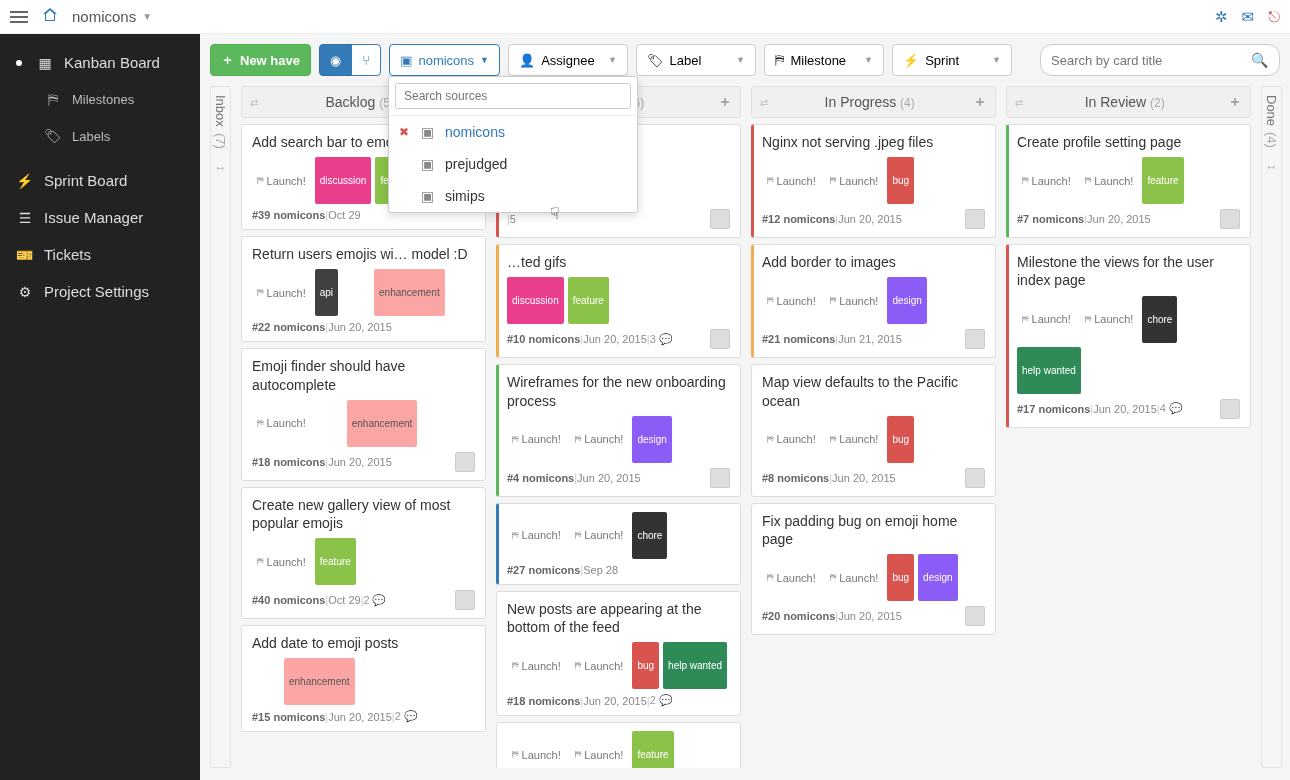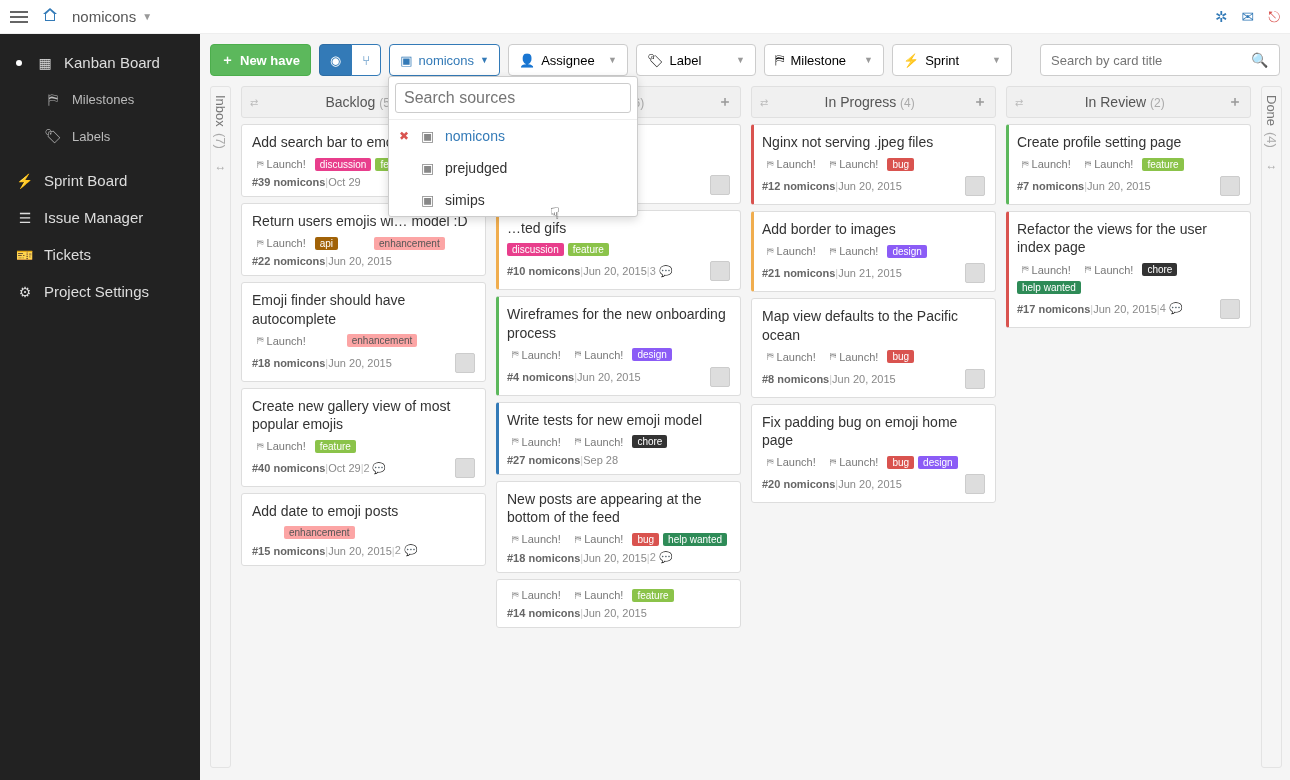--- a/index.html
+++ b/index.html
@@ -35,21 +35,21 @@
   .btn.green { background:#5cb85c; border-color:#4cae4c; color:#fff; font-weight:600; }
   .btn.blue { background:#337ab7; border-color:#2e6da4; color:#fff; }
   .btn.blue-outline { background:#fff; border-color:#337ab7; color:#337ab7; }
   .btn .caret { font-size:9px; color:#999; margin-left:auto; }
   .btn.blue .caret, .btn.blue-outline .caret { color:#337ab7; }
   .dropdown-btn { min-width:120px; justify-content:flex-start; }
   .btn-group { display:flex; }
   .btn-group .btn { border-radius:0; margin-left:-1px; }
   .btn-group .btn:first-child { border-radius:4px 0 0 4px; margin-left:0; }
   .btn-group .btn:last-child { border-radius:0 4px 4px 0; }
-  .search-box { margin-left:auto; display:flex; align-items:center; border:1px solid #ccc; border-radius:4px; background:#fff; height:32px; width:240px; padding:0 10px; }
+  .search-box { margin-left:auto; display:flex; align-items:center; border:1px solid #ccc; border-radius:12px; background:#fff; height:32px; width:240px; padding:0 10px; }
   .search-box input { border:none; outline:none; flex:1; font-size:13px; }
   .search-box .sicon { color:#999; }
 
   
   .board { display:flex; gap:10px; height: calc(100% - 44px); }
   .rail { writing-mode: vertical-rl; text-orientation: mixed; background:#f5f5f5; padding:8px 2px; color:#777; font-size:13px; display:flex; align-items:center; gap:6px; border:1px solid #e3e3e3; border-radius:3px; }
   .rail .rcount { color:#aaa; }
   .rail .expand { writing-mode:horizontal-tb; color:#aaa; font-size:12px; margin-top:4px; }
   .column { width:245px; display:flex; flex-direction:column; }
   .col-header { background:#f0f0f0; border:1px solid #e0e0e0; border-radius:3px; padding:6px 8px; display:flex; align-items:center; gap:6px; color:#666; font-size:14px; margin-bottom:6px; }
@@ -57,46 +57,46 @@
   .col-header .title { flex:1; text-align:center; color:#555; }
   .col-header .count { color:#aaa; font-size:12px; }
   .col-header .plus { color:#999; cursor:pointer; font-weight:bold; }
   .cards { display:flex; flex-direction:column; gap:6px; overflow-y:auto; }
   .card { background:#fff; border:1px solid #ddd; border-radius:3px; padding:8px 10px; position:relative; }
   .card.border-l { border-left-width:3px; padding-left:8px; }
   .card .ctitle { font-size:14px; color:#333; margin-bottom:6px; line-height:1.3; }
   .tag-row { display:flex; flex-wrap:wrap; gap:4px; align-items:center; margin-bottom:5px; }
   .tag { font-size:11px; padding:1px 5px; border-radius:3px; color:#777; display:inline-flex; align-items:center; gap:3px; }
   .tag .ticon { font-size:9px; }
-  .label { font-size:10px; padding:1px 5px; border-radius:2px; color:#fff; }
+  .label { font-size:10px; padding:18px 5px; border-radius:2px; color:#fff; }
   .meta-row { display:flex; align-items:center; font-size:11px; color:#888; }
   .meta-row .idproj { color:#666; font-weight:600; }
   .meta-row .sep { color:#ccc; }
   .meta-row .ava { width:20px; height:20px; background:#ddd; border-radius:2px; margin-left:auto; border:1px solid #ccc; }
   .meta-row .comment { color:#999; display:inline-flex; align-items:center; gap:2px; }
 
   
   .bl-orange { border-left-color:#f0ad4e !important; }
   .bl-green  { border-left-color:#5cb85c !important; }
   .bl-blue   { border-left-color:#337ab7 !important; }
   .bl-red    { border-left-color:#d9534f !important; }
 
   .lb-discussion  { background:#e83e8c; }
   .lb-feature     { background:#8bc34a; }
-  .lb-api         { background:#a16207; }
+  .lb-api         { background:#404040; }
   .lb-enhancement { background:#fca5a5; color:#555;margin-left:32px; }
   .lb-bug         { background:#d9534f; }
   .lb-design      { background:#8b5cf6; }
   .lb-chore       { background:#333; }
   .lb-helpwanted  { background:#2e8b57; }
 
   
   .sources-dd { position:absolute; top:42px; left:188px; width:250px; background:#fff; border:1px solid #ccc; border-radius:3px; box-shadow:0 3px 10px rgba(0,0,0,.15); z-index:50; }
   .sources-dd .dd-search { padding:6px; border-bottom:1px solid #eee; }
-  .sources-dd .dd-search input { width:100%; border:1px solid #ccc; border-radius:3px; padding:5px 8px; font-size:16px; outline:none; }
+  .sources-dd .dd-search input { width:100%; border:1px solid #ccc; border-radius:3px; padding:5px 8px; font-size:12px; outline:none; }
   .sources-dd .dd-item { display:flex; align-items:center; gap:10px; padding:8px 10px; font-size:14px; cursor:pointer; }
   .sources-dd .dd-item .remove { color:#d9534f; width:12px; font-size:12px; }
   .sources-dd .dd-item .repo-icon { color:#888; width:14px; }
   .sources-dd .dd-item.selected { color:#337ab7; }
 
   .cursor { position:absolute; top:170px; left:350px; font-size:16px; z-index:60; pointer-events:none; }
 </style>
 </head>
 <body>
 
@@ -353,21 +353,20 @@
                   <span class="label lb-design">design</span>
                 </div>
                 <div class="meta-row">
                   <span class="idproj">#4 nomicons</span>
                   <span class="sep">|</span>
                   <span>Jun 20, 2015</span>
                   <span class="ava"></span>
                 </div>
               </div>
               <div class="card border-l bl-blue">
-                <div class="ctitle">Write tests for new emoji model</div>
                 <div class="tag-row">
                   <span class="tag"><span class="ticon">⛿</span>Launch!</span>
                   <span class="tag"><span class="ticon">⛿</span>Launch!</span>
                   <span class="label lb-chore">chore</span>
                 </div>
                 <div class="meta-row">
                   <span class="idproj">#27 nomicons</span>
                   <span class="sep">|</span>
                   <span>Sep 28</span>
                 </div>
@@ -483,21 +482,21 @@
                   <span class="label lb-feature">feature</span>
                 </div>
                 <div class="meta-row">
                   <span class="idproj">#7 nomicons</span>
                   <span class="sep">|</span>
                   <span>Jun 20, 2015</span>
                   <span class="ava"></span>
                 </div>
               </div>
               <div class="card border-l bl-red">
-                <div class="ctitle">Refactor the views for the user index page</div>
+                <div class="ctitle">Milestone the views for the user index page</div>
                 <div class="tag-row">
                   <span class="tag"><span class="ticon">⛿</span>Launch!</span>
                   <span class="tag"><span class="ticon">⛿</span>Launch!</span>
                   <span class="label lb-chore">chore</span>
                   <span class="label lb-helpwanted">help wanted</span>
                 </div>
                 <div class="meta-row">
                   <span class="idproj">#17 nomicons</span>
                   <span class="sep">|</span>
                   <span>Jun 20, 2015</span>

